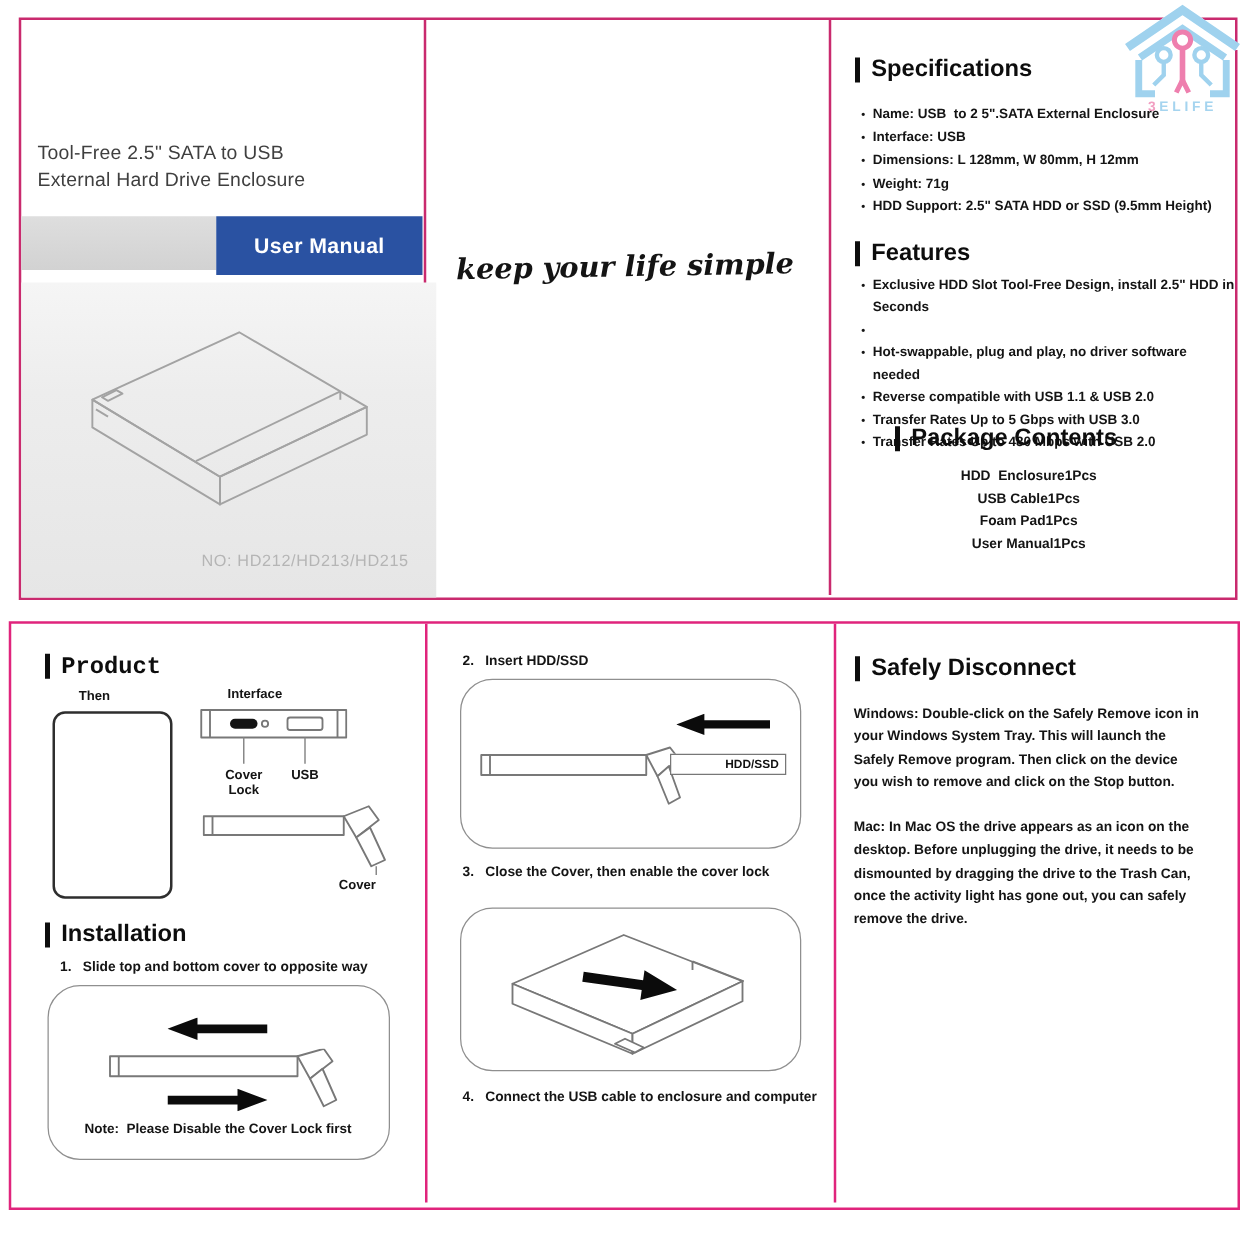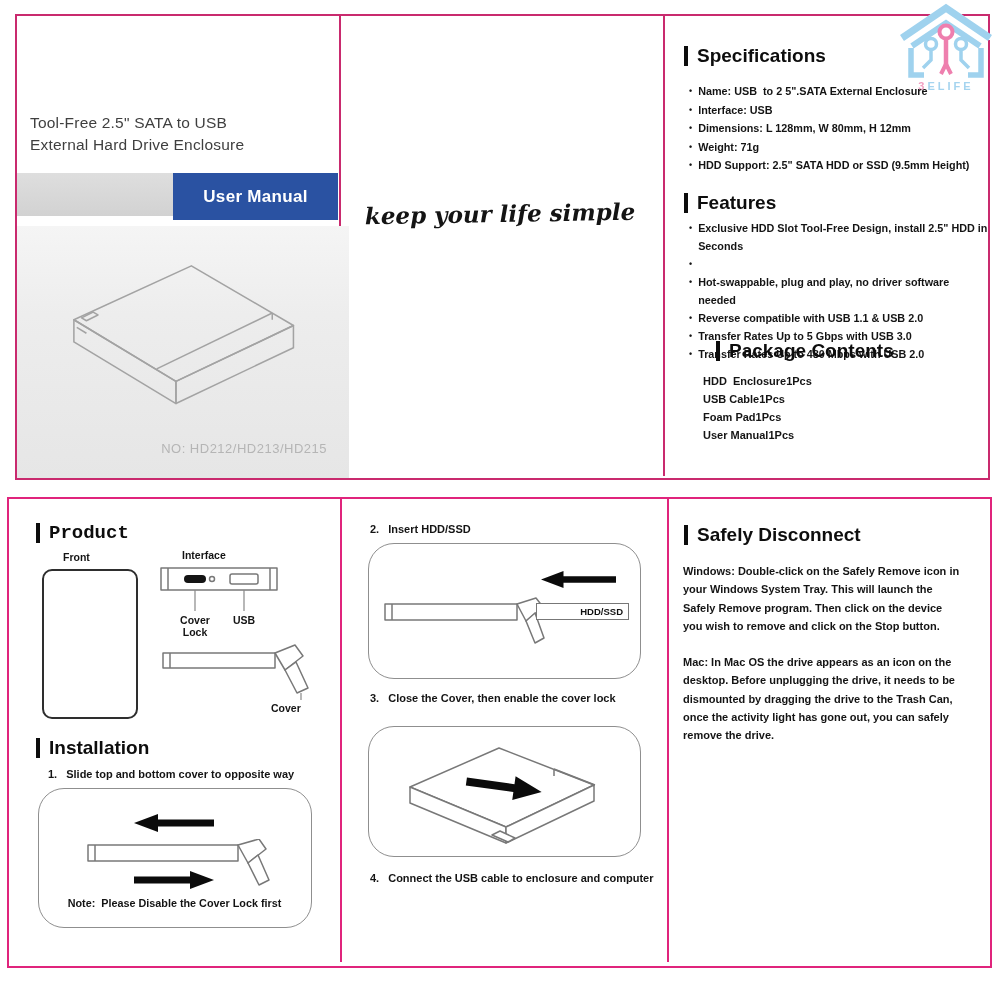--- a/index.html
+++ b/index.html
@@ -26,21 +26,21 @@
   .sech .bar{width:4px;height:20px;background:#0d0d0d;}
   
   .blist{list-style:none;margin:0;padding:0;font-size:10.8px;font-weight:700;color:#141414;}
   .blist li{display:flex;align-items:flex-start;}
   .sp li{line-height:18.6px;}
   .ft li{line-height:18px;}
   .blt{font-size:9px;margin:0 6px 0 0;line-height:inherit;}
   .pre{white-space:pre-wrap;}
   
   .pkg{font-size:11px;font-weight:700;color:#141414;}
-  .pkg .row{display:flex;justify-content:flex-start;line-height:18px;}
+  .pkg .row{display:flex;justify-content:center;line-height:18px;}
   
   .lbl{font-size:10.5px;font-weight:700;color:#141414;}
   .step{display:flex;gap:9px;font-size:11px;font-weight:700;color:#141414;}
   .rbox{position:absolute;border:1.5px solid #8f8f8f;border-radius:26px;background:#fff;}
   .hddbox{position:absolute;border:1.5px solid #777;background:#fff;
           font-size:9.5px;font-weight:700;text-align:right;line-height:14px;padding:1px 5px 0 0;box-sizing:border-box;}
   .note{font-size:10.8px;font-weight:700;text-align:center;color:#141414;}
   
   .para{font-size:11px;font-weight:700;line-height:18.3px;color:#141414;}
   
@@ -182,21 +182,21 @@
     <div class="row">
         <span class="pre">User Manual</span>
         <span>1Pcs</span>
       </div>
   </div>
 
   <div class="abs sech" style="left:36px;top:522px;font-family:Liberation Mono, monospace;">
     <span class="bar"></span>
     <span>Product</span>
   </div>
-  <div class="abs lbl" style="left:63px;top:551px;">Front</div>
+  <div class="abs lbl" style="left:63px;top:551px;">Then</div>
   <div class="abs" style="left:42px;top:569px;width:92px;height:146px;border:2px solid #2e2e2e;border-radius:10px;background:#fff;"></div>
 
   <div class="abs lbl" style="left:182px;top:549px;">Interface</div>
   <svg class="abs" style="left:160px;top:567px;" width="118" height="46" viewBox="0 0 118 46">
     <rect x="1" y="1" width="116" height="22" class="dk"></rect>
     <line x1="8" y1="1" x2="8" y2="23" class="dk"></line>
     <line x1="110" y1="1" x2="110" y2="23" class="dk"></line>
     <rect x="24" y="8" width="22" height="8" rx="4" fill="#141414" stroke="none"></rect>
     <circle cx="52" cy="12" r="2.5" class="dk"></circle>
     <rect x="70" y="7" width="28" height="10" rx="2" class="dk"></rect>

